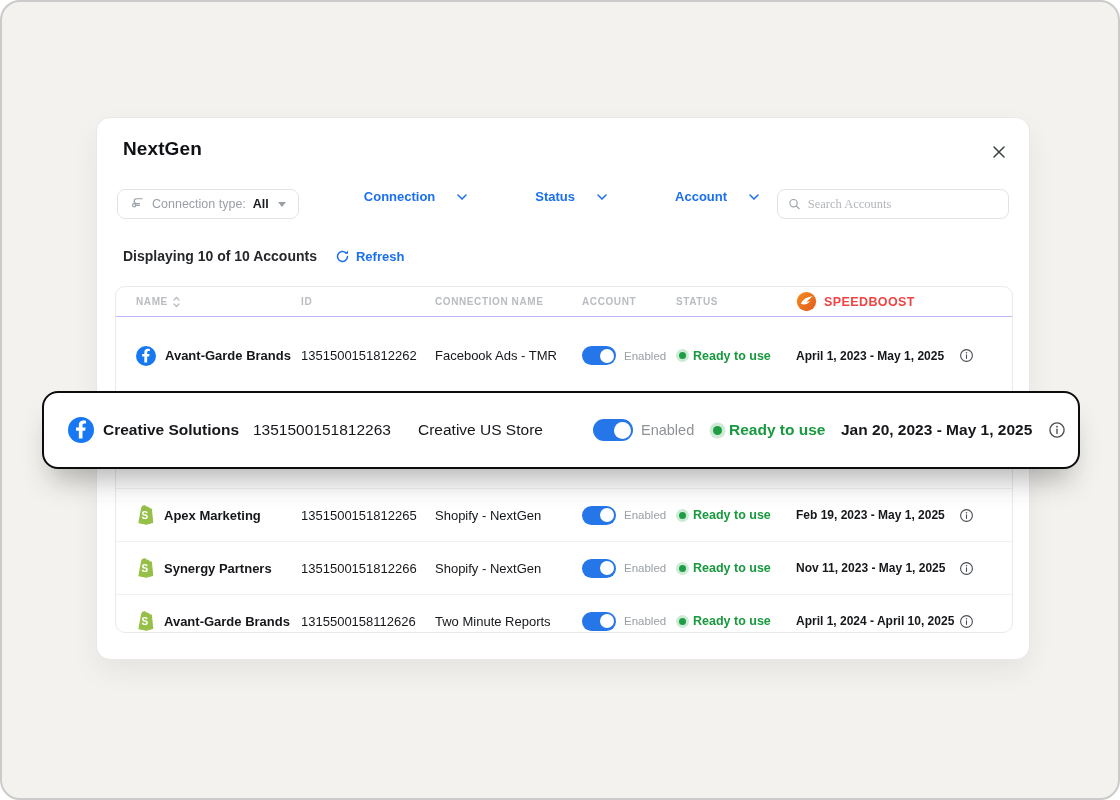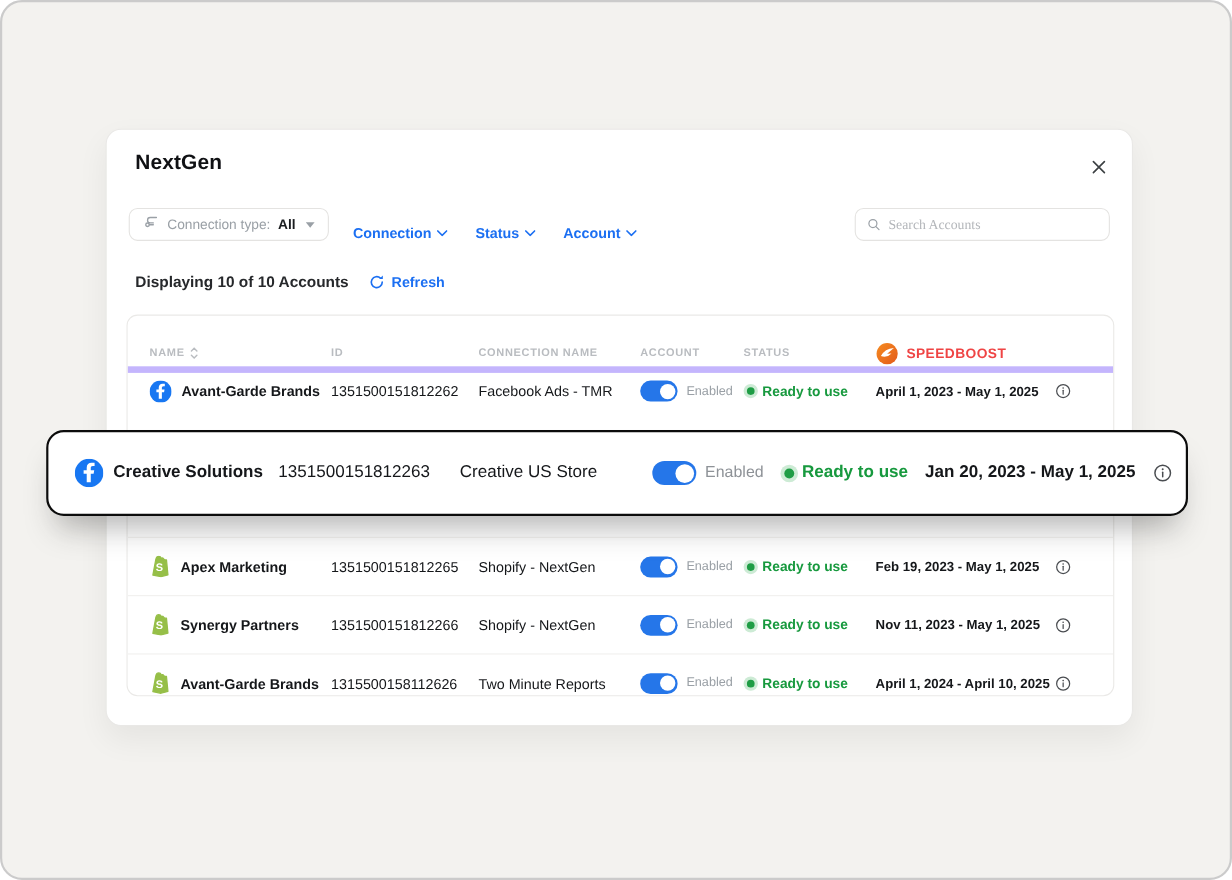--- a/index.html
+++ b/index.html
@@ -6,42 +6,42 @@
   html,body { width:1120px; height:800px; font-family:"Liberation Sans","DejaVu Sans",sans-serif; background:#ffffff; }
   .frame { position:absolute; inset:0; border:2px solid #cbcbcb; border-radius:20px; background:#f3f2ef; overflow:hidden; }
 
   
   .modal { position:absolute; left:94px; top:115px; width:934px; height:543px; background:#ffffff;
            border:1px solid #e9e8e6; border-radius:14px; box-shadow:0 12px 28px rgba(0,0,0,0.06); }
   .modal-title { position:absolute; left:26px; top:20px; font-size:19px; font-weight:700; color:#101114; letter-spacing:0.1px; }
   .close-btn { position:absolute; right:20px; top:24px; width:20px; height:20px; cursor:pointer; display:flex; align-items:center; justify-content:center; }
 
   
-  .filter-bar { position:absolute; left:20px; top:71px; height:30px; display:flex; align-items:flex-end; }
+  .filter-bar { position:absolute; left:20px; top:71px; height:30px; display:flex; align-items:flex-start; }
   .type-pill { display:flex; align-items:center; gap:7px; height:30px; padding:0 12px; border:1px solid #e4e3e1; border-radius:8px; background:#fff; cursor:pointer; }
   .type-label { font-size:12.5px; color:#9aa0a6; }
   .type-value { font-size:12.5px; font-weight:700; color:#1a1c1f; }
   .caret-down { width:0; height:0; border-left:4px solid transparent; border-right:4px solid transparent; border-top:5px solid #9aa0a6; margin-left:2px; }
   .dropdown-links { display:flex; align-items:center; gap:25px; margin-left:22px; }
-  .dd-link { display:flex; align-items:center; gap:5px; font-size:13px; font-weight:700; color:#1b6ff2; cursor:pointer; }
+  .dd-link { display:flex; align-items:center; gap:22px; font-size:13px; font-weight:700; color:#1b6ff2; cursor:pointer;margin-left:43px; }
 
   .search-box { position:absolute; right:20px; top:71px; width:232px; height:30px; border:1px solid #e4e3e1; border-radius:8px; background:#fff; display:flex; align-items:center; padding:0 10px; gap:7px; }
   .search-box input { border:none; outline:none; font-size:12.5px; color:#333; width:100%; font-family:Liberation Serif, serif; }
   .search-box input::placeholder { color:#b3b6ba; }
 
   
   .summary-row { position:absolute; left:26px; top:130px; display:flex; align-items:center; gap:18px;justify-content:flex-end; }
   .summary-text { font-size:14px; font-weight:700; color:#26282b; }
   .refresh-btn { display:flex; align-items:center; gap:6px; cursor:pointer; }
   .refresh-label { font-size:13px; font-weight:600; color:#1b6ff2; }
 
   
   .table { position:absolute; left:18px; top:168px; width:898px; height:347px; border:1px solid #eae9e7; border-radius:10px; background:#fff; overflow:hidden; }
   .t-grid { display:grid; grid-template-columns:165px 134px 147px 94px 120px 163px 1fr; align-items:center; padding-left:20px; }
-  .t-head { height:30px; border-bottom:6px solid #c4b5fd;margin-top:22px; }
+  .t-head { height:30px; border-bottom:1px solid #c4b5fd; }
   .th { font-size:10px; font-weight:700; letter-spacing:0.6px; color:#b9bcc0; display:flex; align-items:center; gap:4px; }
   .brand-cell { display:flex; align-items:center; gap:7px; }
   .brand-name { font-size:12.5px; font-weight:800; letter-spacing:0.4px; color:#ef4444; }
 
   .row { position:absolute; left:0; width:100%; height:53px; }
   .row-border { border-top:1px solid #f1f0ee; }
   .cell-name { display:flex; align-items:center; gap:9px; }
   .name-text { font-size:13px; font-weight:700; color:#15171a; }
   .id-text, .conn-text { font-size:13px; font-weight:500; color:#15171a; }
   .cell-account { display:flex; align-items:center; gap:8px; }

